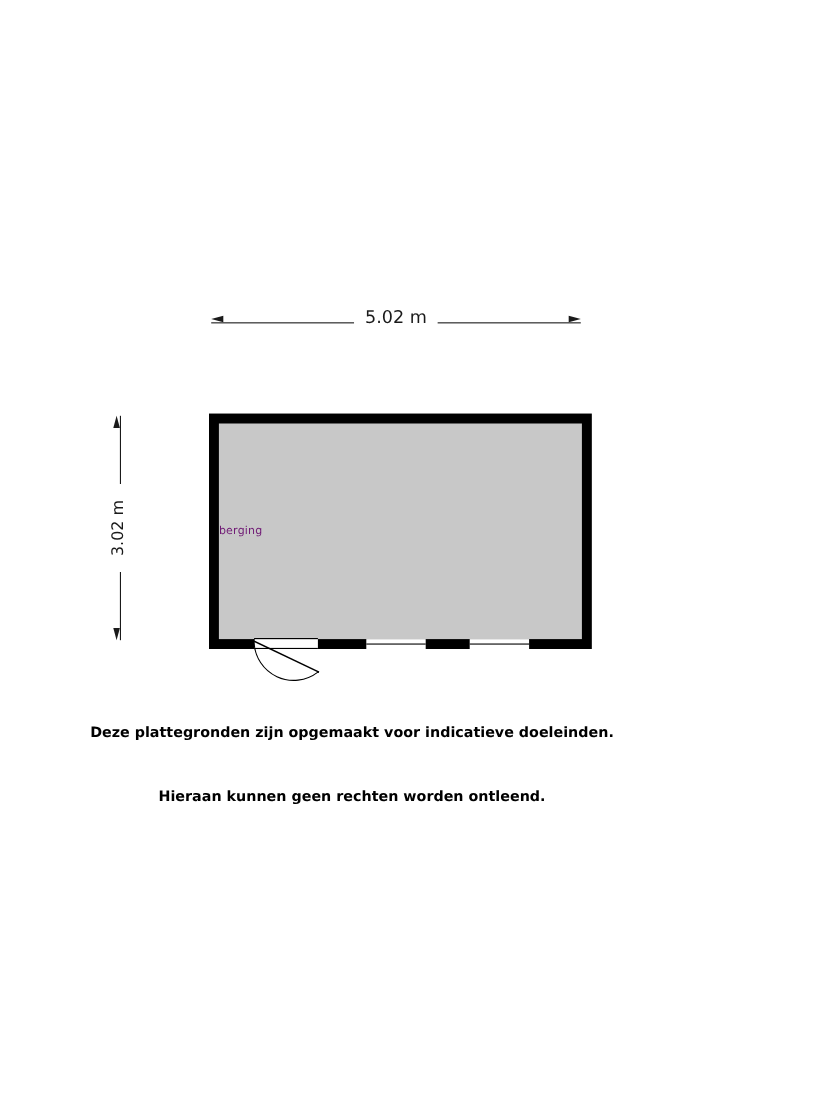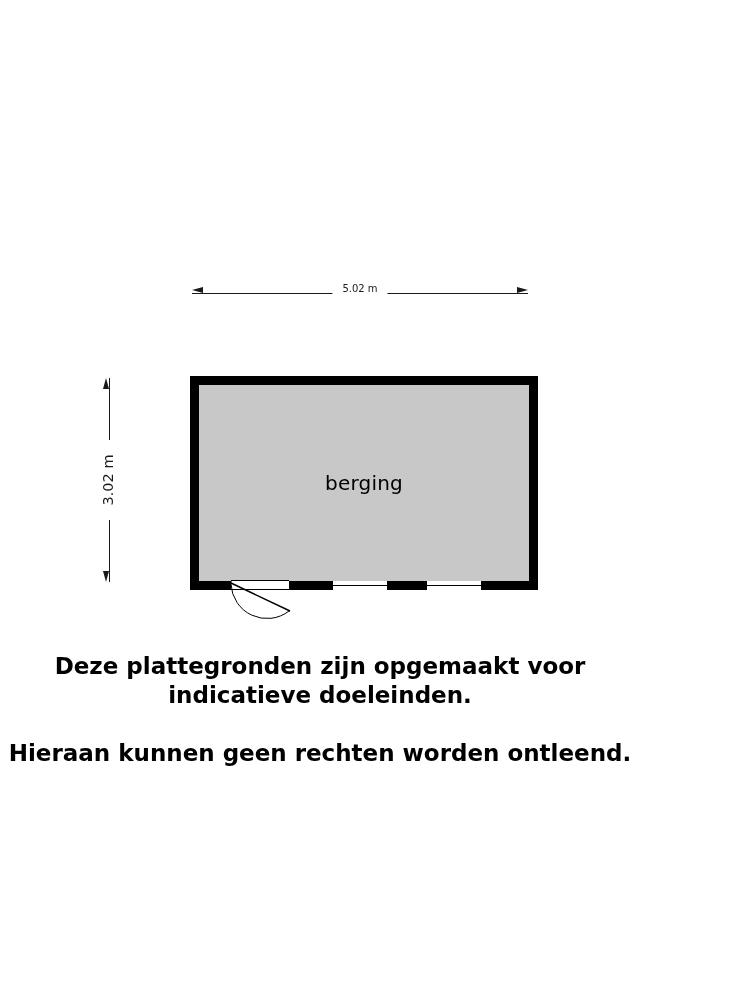--- a/index.html
+++ b/index.html
@@ -58,21 +58,21 @@
     right: 0;
     border-left: 11px solid #1a1a1a;
   }
   .dim-h .dim-label {
     position: absolute;
     left: 50%;
     top: 2px;
     transform: translateX(-50%);
     background: #ffffff;
     padding: 0 10px;
-    font-size: 10px;
+    font-size: 16px;
     line-height: 17px;
     color: #1a1a1a;
     white-space: nowrap;
   }
 
   
   .dim-v {
     position: absolute;
     left: 92px;
     top: 378px;
@@ -129,24 +129,23 @@
     background: #c8c8c8;
     border: 9px solid #000000;
     box-sizing: border-box;
   }
   .room-label {
     position: absolute;
     left: 0;
     right: 0;
     top: 50%;
     transform: translateY(-50%);
-    text-align: center;
-    font-size: 20px;
+    font-size: 10px;
     line-height: 18px;
-    color: #000000;
+    color: #701a75;
     letter-spacing: 0.2px;
   }
 
   
   .opening {
     position: absolute;
     background: #ffffff;
     box-sizing: border-box;
   }
   .opening-line {
@@ -163,21 +162,21 @@
     height: 38px;
   }
 
   
   .disclaimer {
     position: absolute;
     left: 0;
     top: 652px;
     width: 640px;
     text-align: center;
-    font-size: 23px;
+    font-size: 13px;
     font-weight: bold;
     line-height: 29px;
     color: #000000;
   }
   .disclaimer .line2 {
     display: block;
     margin-top: 29px;
   }
 </style>
 </head>

